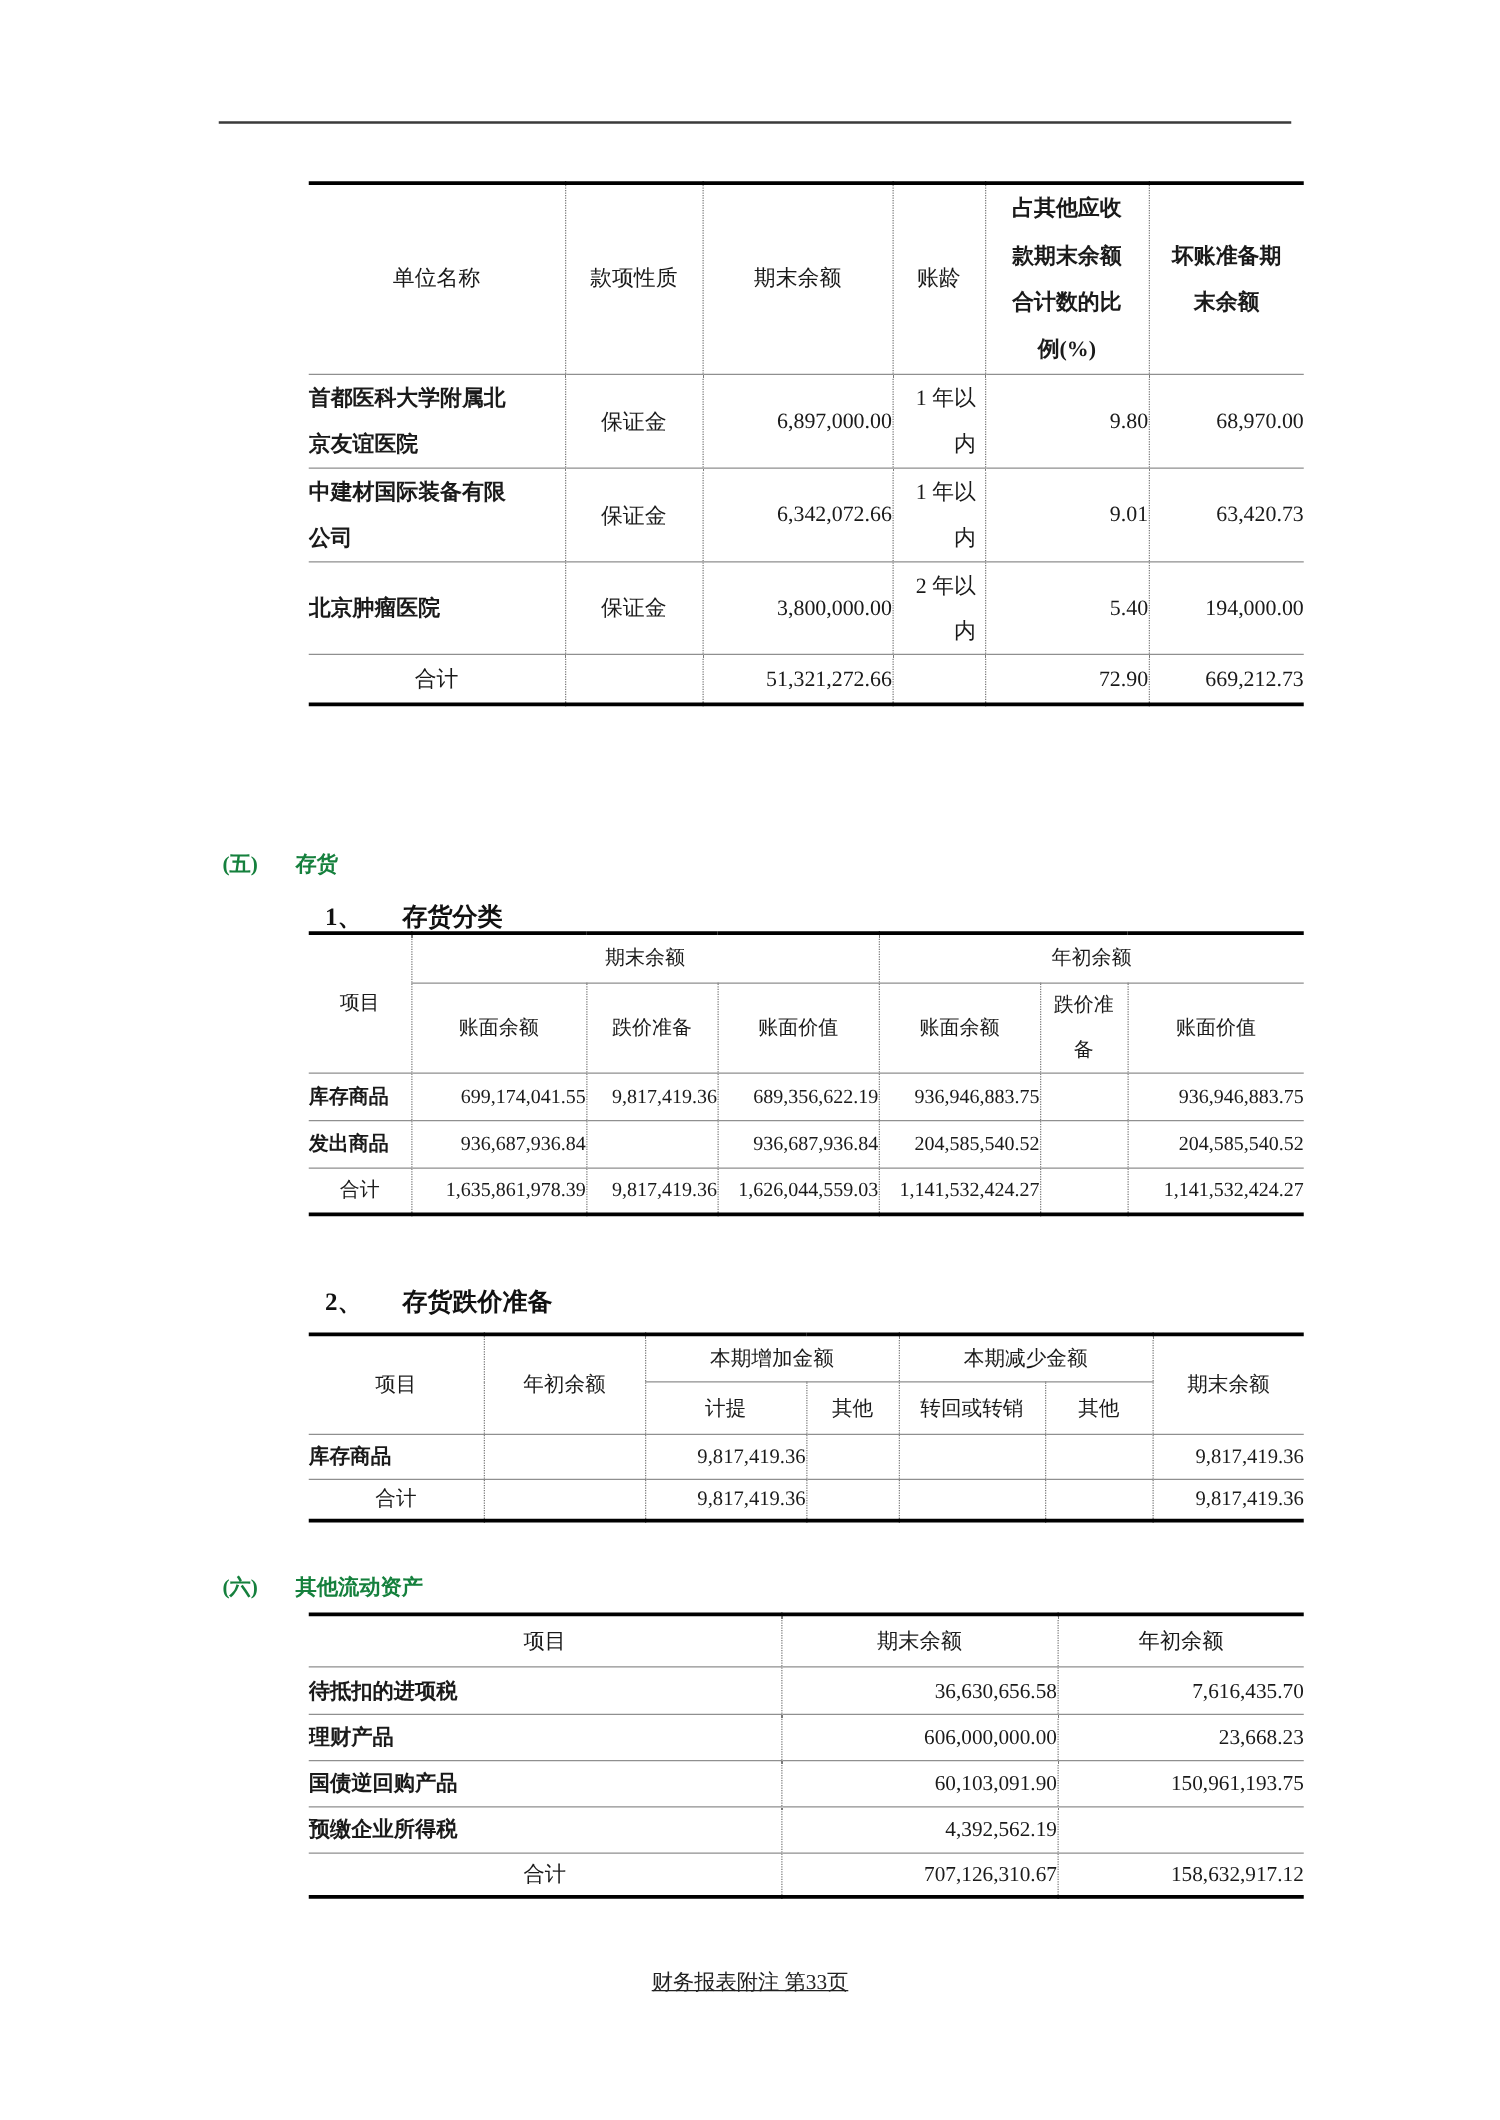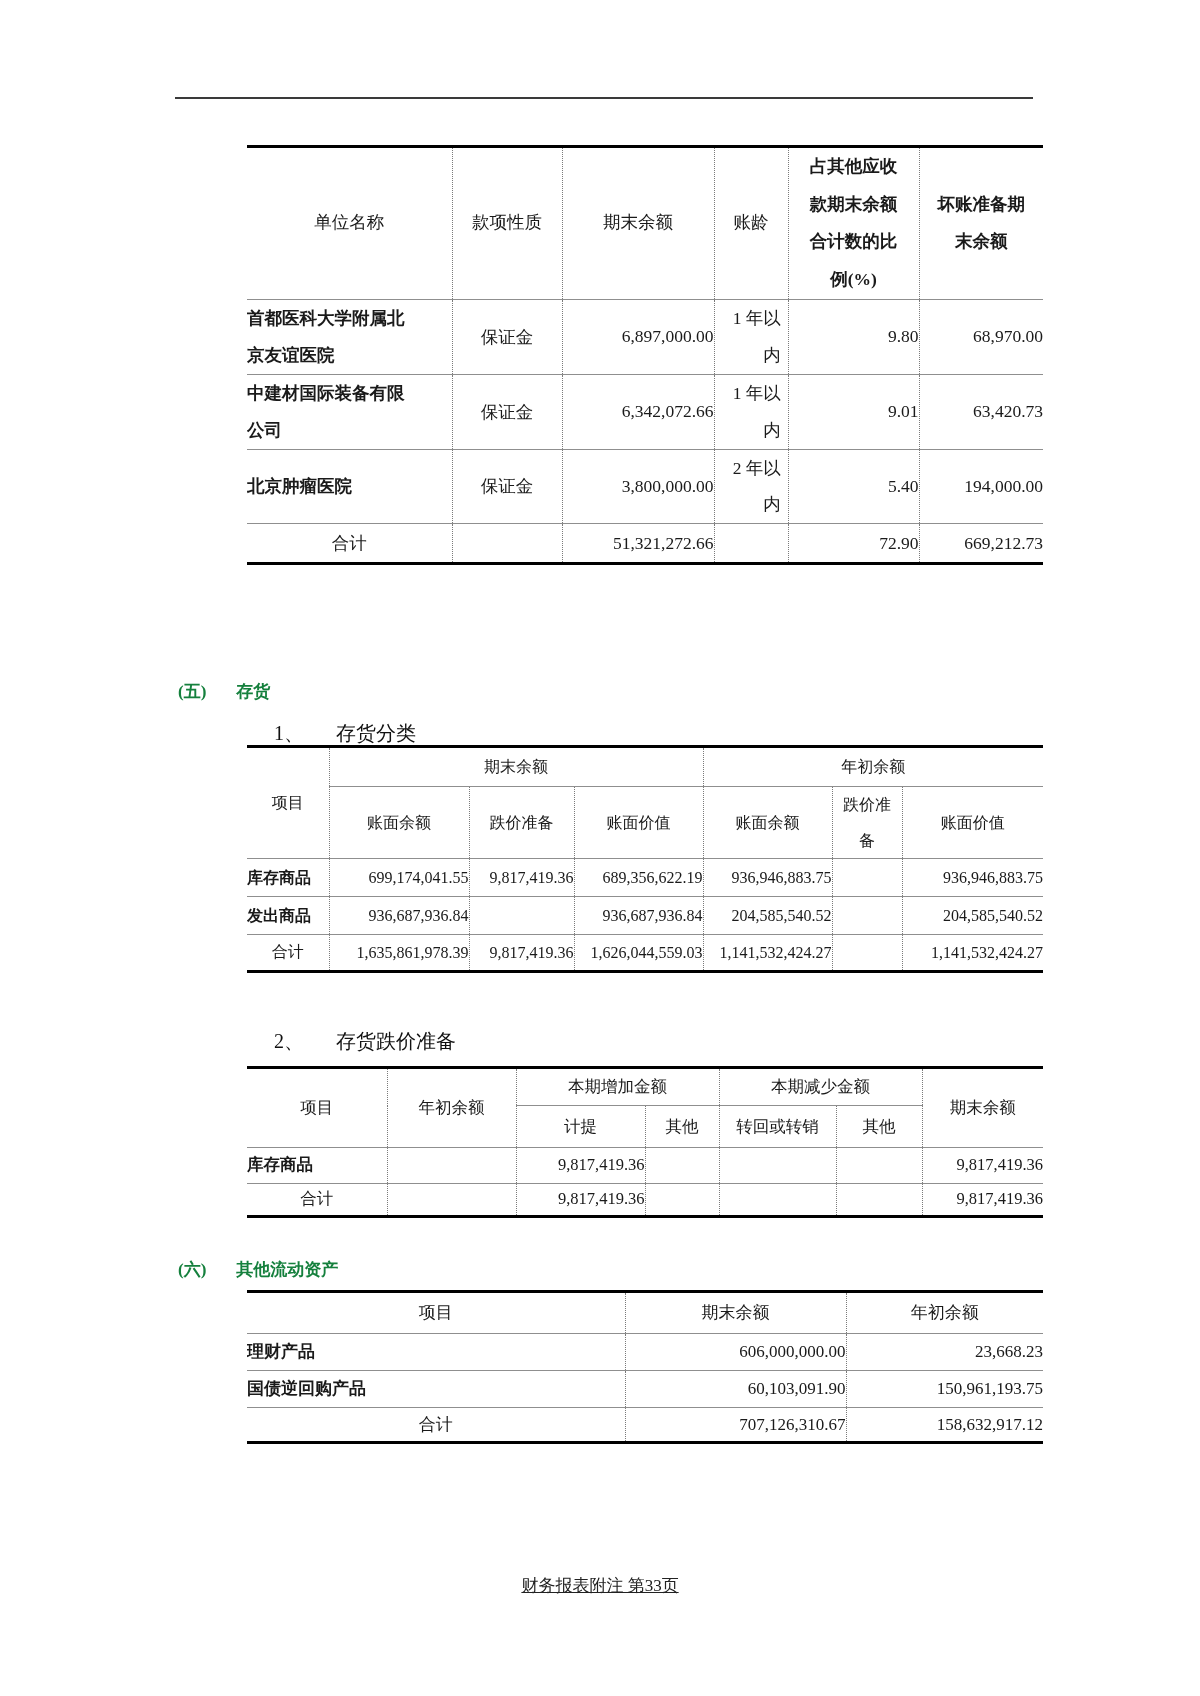--- a/index.html
+++ b/index.html
@@ -29,21 +29,21 @@
   .t3 { top:1066px; left:247px; width:796px; font-size:16.5px; }
   .t4 { top:1290px; left:247px; width:796px; font-size:17px;   }
   .t2 .num, .t2 .hrow td { line-height:2.2; }
   .t1 .aging-in { display:inline-block; width:3.4em; line-height:2.1; text-align:right; }
   .t1 .name-in  { display:inline-block; width:9.2em; text-align:left; }
   .t1 .narrow   { display:inline-block; width:5.15em; line-height:2.15;font-weight:bold; }
   .t2 .narrow2  { display:inline-block; width:3.2em;  line-height:2.2; }
 
   .sec { position:absolute; left:178px; font-weight:bold; font-size:17px; color:#15803d; white-space:nowrap; }
   .sec .ttl { margin-left:30px; }
-  .sub { position:absolute; left:274px; font-weight:normal; font-size:20px; color:#111; white-space:nowrap; }
+  .sub { position:absolute; left:260px; font-weight:bold; font-size:20px; color:#111; white-space:nowrap; }
   .sub .ttl { margin-left:32px; }
   #sec5 { top:680px; }  #sub1 { top:720px; }
   #sub2 { top:1028px; } #sec6 { top:1258px; }
 
   .footer { position:absolute; top:1574px; left:0; width:1200px; text-align:center;
             font-size:17px; color:#222;text-decoration:underline; }
 </style>
 </head>
 <body>
 
@@ -223,30 +223,40 @@
       <col style="width:378px">
         <col style="width:221px">
         <col style="width:197px">
     </colgroup>
     <tbody>
         <tr class="hrow" style="height:42px">
       <td class="c">项目</td>
       <td class="c">期末余额</td>
       <td class="c">年初余额</td>
     </tr>
+    <tr style="height:38px">
+      <td class="name">待抵扣的进项税</td>
+      <td class="num">36,630,656.58</td>
+      <td class="num">7,616,435.70</td>
+    </tr>
     <tr style="height:37px">
       <td class="name">理财产品</td>
       <td class="num">606,000,000.00</td>
       <td class="num">23,668.23</td>
     </tr>
     <tr style="height:37px">
       <td class="name">国债逆回购产品</td>
       <td class="num">60,103,091.90</td>
       <td class="num">150,961,193.75</td>
     </tr>
+    <tr style="height:37px">
+      <td class="name">预缴企业所得税</td>
+      <td class="num">4,392,562.19</td>
+      <td class="num"></td>
+    </tr>
     <tr style="height:35px">
       <td class="c">合计</td>
       <td class="num">707,126,310.67</td>
       <td class="num">158,632,917.12</td>
     </tr>
   </tbody>
     </table>
 
   <div class="footer">财务报表附注 第33页</div>
 

